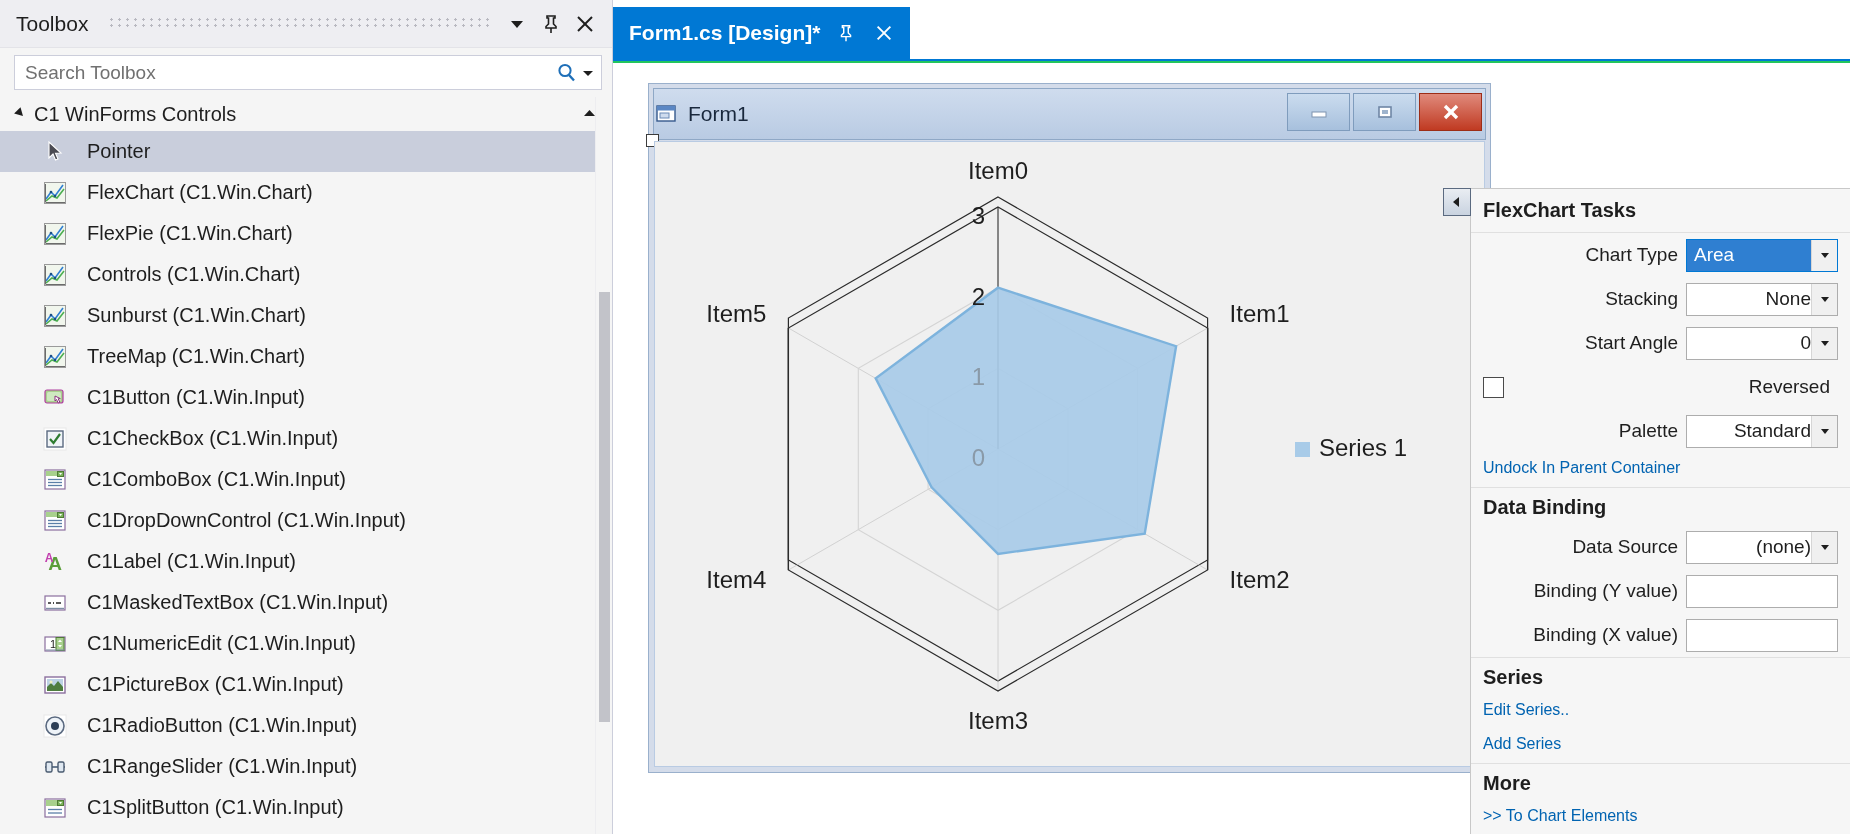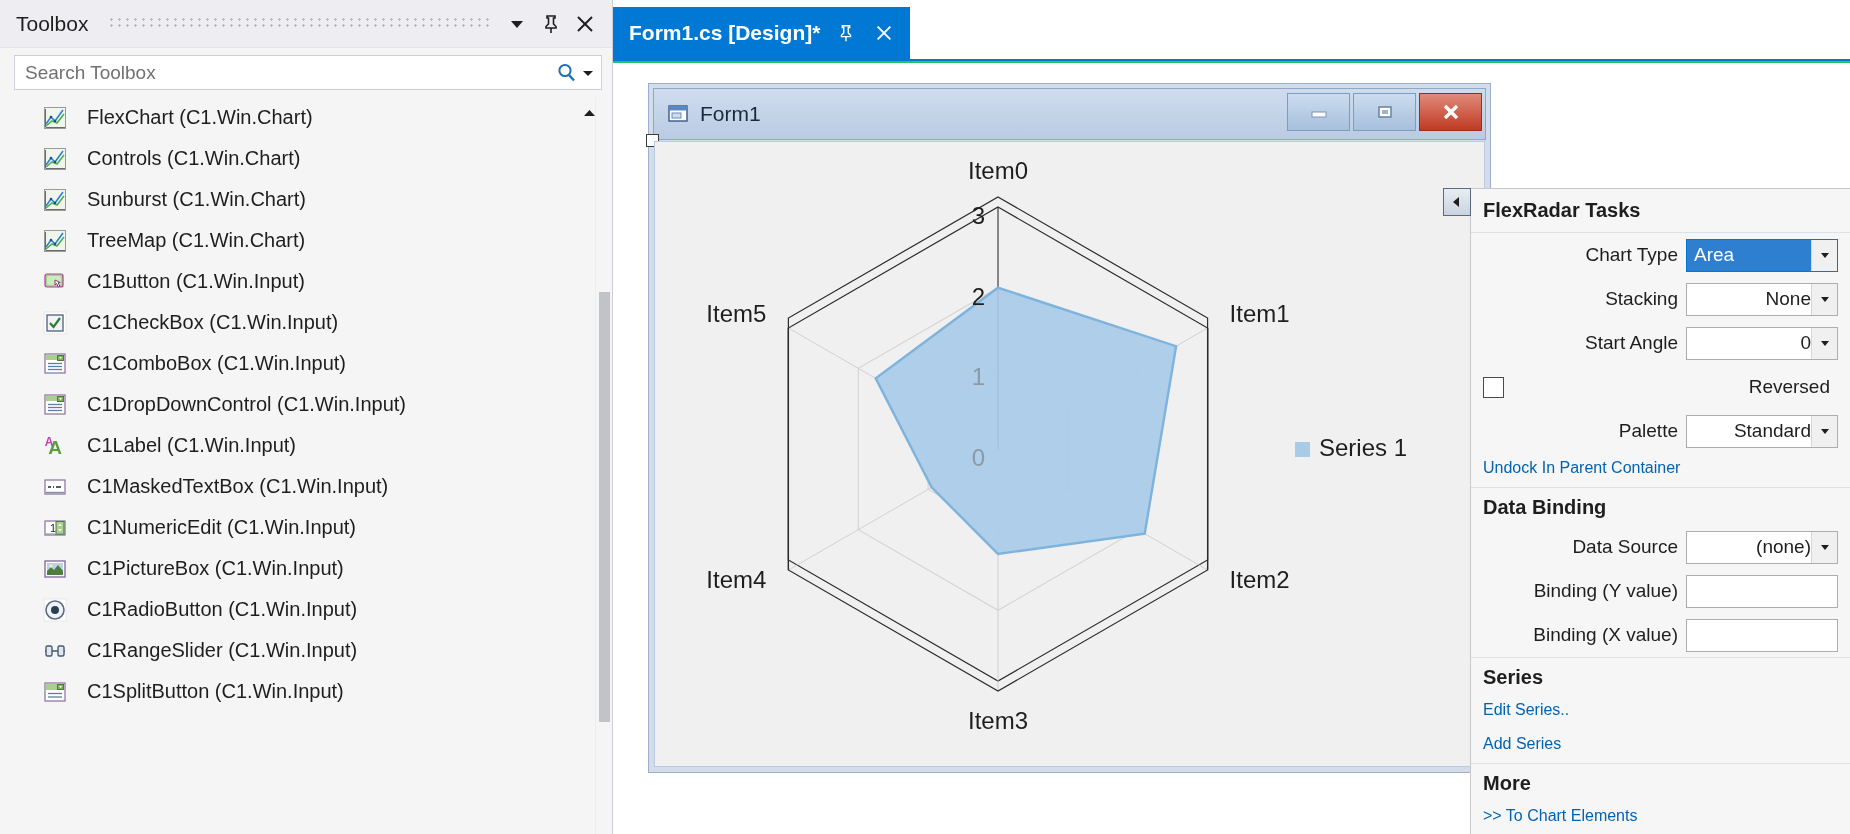--- a/index.html
+++ b/index.html
@@ -132,21 +132,20 @@
     width: 843px; height: 690px;
     background: #d4dcea;
     border: 1px solid #9ab0cc;
     padding: 4px;
   }
   #form-titlebar {
     height: 52px;
     background: linear-gradient(#cfdcee, #b9cbe3);
     border: 1px solid #8fa8c6;
     display: flex; align-items: center;
-    padding-left: 12px;
     position: relative;
   }
   #form-icon {
     width: 24px; height: 24px; margin-right: 10px;
     display:flex; align-items:center; justify-content:center;
   }
   #form-title { font-size: 21px; color: #19283c; }
   #form-btns { position: absolute; right: 3px; top: 4px; display: flex; gap: 3px; }
   .fbtn {
     width: 63px; height: 38px;
@@ -271,42 +270,72 @@
         </span>
         <span class="search-ico" style="margin-left:2px;">
           <svg width="14" height="14" viewBox="0 0 14 14">
               <path d="M2 5 L12 5 L7 10 Z" fill="#1e1e1e"></path>
             </svg>
         </span>
       </div>
     </div>
 
     <div id="toolbox-list">
+      <div class="group-row">
+        <span class="group-arrow">
+          <svg width="13" height="13" viewBox="0 0 13 13">
+              <path d="M2 2 L10 6.5 L2 11 Z" fill="#1e1e1e" transform="rotate(45 6.5 6.5)"></path>
+            </svg>
+        </span>
+        <span class="group-label">C1 WinForms Controls</span>
+      </div>
       <div class="group-collapse">
         <svg width="17" height="17" viewBox="0 0 17 17">
             <path d="M3 11 L8.5 5 L14 11 Z" fill="#1e1e1e"></path>
           </svg>
       </div>
 
+      <div class="tb-row selected">
+        <span class="tb-icon">
+          <svg class="ic" viewBox="0 0 26 26">
+            <path d="M7 3 L7 19 L11 15 L13.5 21 L16 20 L13.5 14.3 L19 14 Z" fill="#4a4a52" stroke="#ffffff" stroke-width="1.1"></path>
+          </svg>
+        </span>
+        <span class="tb-label">Pointer</span>
+      </div>
 
       <div class="tb-row">
         <span class="tb-icon">
           <svg class="ic" viewBox="0 0 26 26">
             <rect x="2.5" y="2.5" width="21" height="21" fill="#f1f6ed" stroke="#9a9a9a"></rect>
             <polyline points="4,19 9,12 13,16 21,5" fill="none" stroke="#2f7fd1" stroke-width="1.6"></polyline>
             <polyline points="4,21 10,16 15,18 22,9" fill="none" stroke="#4caf50" stroke-width="1.6"></polyline>
             <circle cx="9" cy="12" r="1.3" fill="#1a4f86"></circle>
               <circle cx="13" cy="16" r="1.3" fill="#1a4f86"></circle>
             <line x1="4" y1="22.5" x2="23" y2="22.5" stroke="#6b6b6b"></line>
             <line x1="3.5" y1="4" x2="3.5" y2="22.5" stroke="#6b6b6b"></line>
           </svg>
         </span>
         <span class="tb-label">FlexChart (C1.Win.Chart)</span>
       </div>
 
+      <div class="tb-row">
+        <span class="tb-icon">
+          <svg class="ic" viewBox="0 0 26 26">
+            <rect x="2.5" y="2.5" width="21" height="21" fill="#f1f6ed" stroke="#9a9a9a"></rect>
+            <polyline points="4,19 9,12 13,16 21,5" fill="none" stroke="#2f7fd1" stroke-width="1.6"></polyline>
+            <polyline points="4,21 10,16 15,18 22,9" fill="none" stroke="#4caf50" stroke-width="1.6"></polyline>
+            <circle cx="9" cy="12" r="1.3" fill="#1a4f86"></circle>
+              <circle cx="13" cy="16" r="1.3" fill="#1a4f86"></circle>
+            <line x1="4" y1="22.5" x2="23" y2="22.5" stroke="#6b6b6b"></line>
+            <line x1="3.5" y1="4" x2="3.5" y2="22.5" stroke="#6b6b6b"></line>
+          </svg>
+        </span>
+        <span class="tb-label">FlexPie (C1.Win.Chart)</span>
+      </div>
 
       <div class="tb-row">
         <span class="tb-icon">
           <svg class="ic" viewBox="0 0 26 26">
             <rect x="2.5" y="2.5" width="21" height="21" fill="#f1f6ed" stroke="#9a9a9a"></rect>
             <polyline points="4,19 9,12 13,16 21,5" fill="none" stroke="#2f7fd1" stroke-width="1.6"></polyline>
             <polyline points="4,21 10,16 15,18 22,9" fill="none" stroke="#4caf50" stroke-width="1.6"></polyline>
             <circle cx="9" cy="12" r="1.3" fill="#1a4f86"></circle>
               <circle cx="13" cy="16" r="1.3" fill="#1a4f86"></circle>
             <line x1="4" y1="22.5" x2="23" y2="22.5" stroke="#6b6b6b"></line>
@@ -593,21 +622,21 @@
       </div>
 
       <div id="tasks-panel">
 
         <div id="smarttag-btn">
           <svg width="16" height="16" viewBox="0 0 16 16">
               <path d="M10 3 L10 13 L4 8 Z" fill="#1e1e1e"></path>
             </svg>
         </div>
 
-        <div id="tasks-title">FlexRadar Tasks</div>
+        <div id="tasks-title">FlexChart Tasks</div>
 
         <div class="task-row">
           <span class="task-label">Chart Type</span>
           <span class="task-ctrl highlight">
             <span class="val">Area</span>
             <span class="ddbtn">
               <svg width="12" height="12" viewBox="0 0 12 12">
                   <path d="M2 4 L10 4 L6 9 Z" fill="#1e1e1e"></path>
                 </svg>
             </span>

